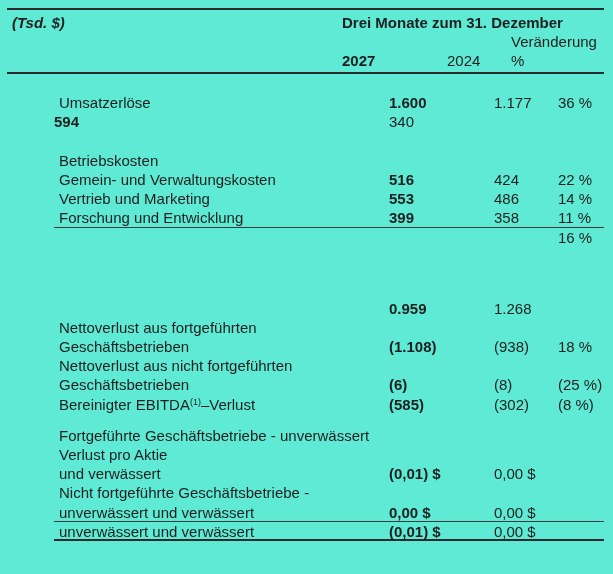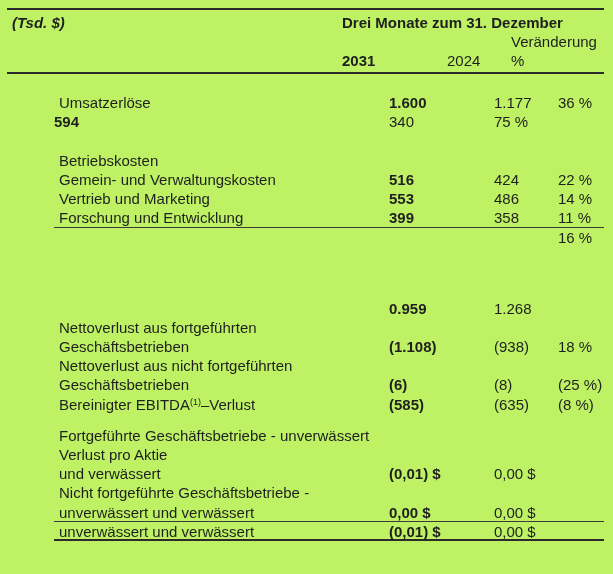--- a/index.html
+++ b/index.html
@@ -4,21 +4,21 @@
 <style>
   html, body {
     margin: 0;
     padding: 0;
     background: #ffffff;
   }
   .page {
     position: relative;
     width: 613px;
     height: 574px;
-    background: #bef264;
+    background: #5eead4;
     font-family: "Liberation Sans", sans-serif;
     font-size: 15px;
     color: #1f1f1f;
     overflow: hidden;
   }
   .sheet {
     position: absolute;
     left: 7px;
     top: 0;
     width: 597px;
@@ -91,21 +91,21 @@
 
     <div class="hdr-row">
       <span></span>
         <span></span>
         <span></span>
       <span class="col-head-change">Veränderung</span>
     </div>
 
     <div class="hdr-row">
       <span></span>
-      <span class="y2025">2031</span>
+      <span class="y2025">2027</span>
       <span>2024</span>
       <span>%</span>
     </div>
 
     <div class="rule-header"></div>
 
     <div id="rows">
         <div class="row">
           <span class="cell-label"></span>
           <span class="cell-v2025"></span>
@@ -114,21 +114,20 @@
         </div>
         <div class="row">
           <span class="cell-label">Umsatzerlöse</span>
           <span class="cell-v2025">1.600</span>
           <span class="cell-v2024">1.177</span>
           <span class="cell-chg">36 %</span>
         </div>
         <div class="row">
           <span class="cell-v2025">594</span>
           <span class="cell-v2024">340</span>
-          <span class="cell-chg">75 %</span>
         </div>
         <div class="row">
           <span class="cell-label"></span>
           <span class="cell-v2025"></span>
           <span class="cell-v2024"></span>
           <span class="cell-chg"></span>
         </div>
         <div class="row">
           <span class="cell-label">Betriebskosten</span>
           <span class="cell-v2025"></span>
@@ -186,21 +185,21 @@
         </div>
         <div class="row">
           <span class="cell-label">Geschäftsbetrieben</span>
           <span class="cell-v2025">(6)</span>
           <span class="cell-v2024">(8)</span>
           <span class="cell-chg">(25 %)</span>
         </div>
         <div class="row">
           <span class="cell-label">Bereinigter EBITDA<sup class="fnote">(1)</sup>–Verlust</span>
           <span class="cell-v2025">(585)</span>
-          <span class="cell-v2024">(635)</span>
+          <span class="cell-v2024">(302)</span>
           <span class="cell-chg">(8 %)</span>
         </div>
         <div class="gap-small"></div>
         <div class="row">
           <span class="cell-label">Fortgeführte Geschäftsbetriebe - unverwässert</span>
           <span class="cell-v2025"></span>
           <span class="cell-v2024"></span>
           <span class="cell-chg"></span>
         </div>
         <div class="row">

